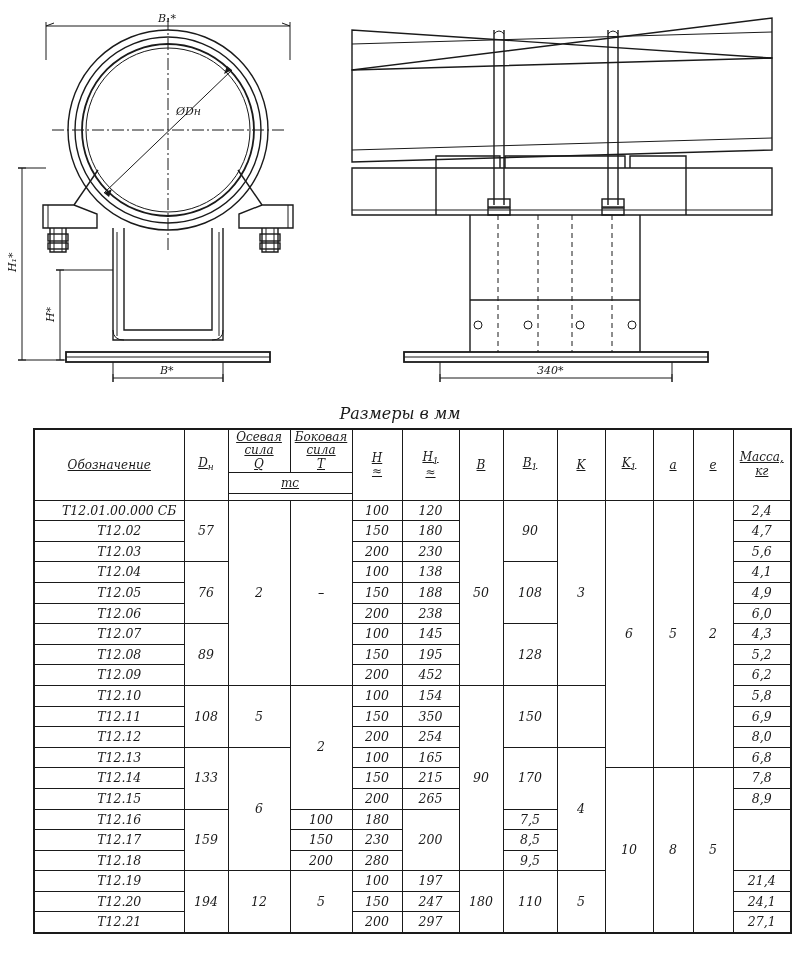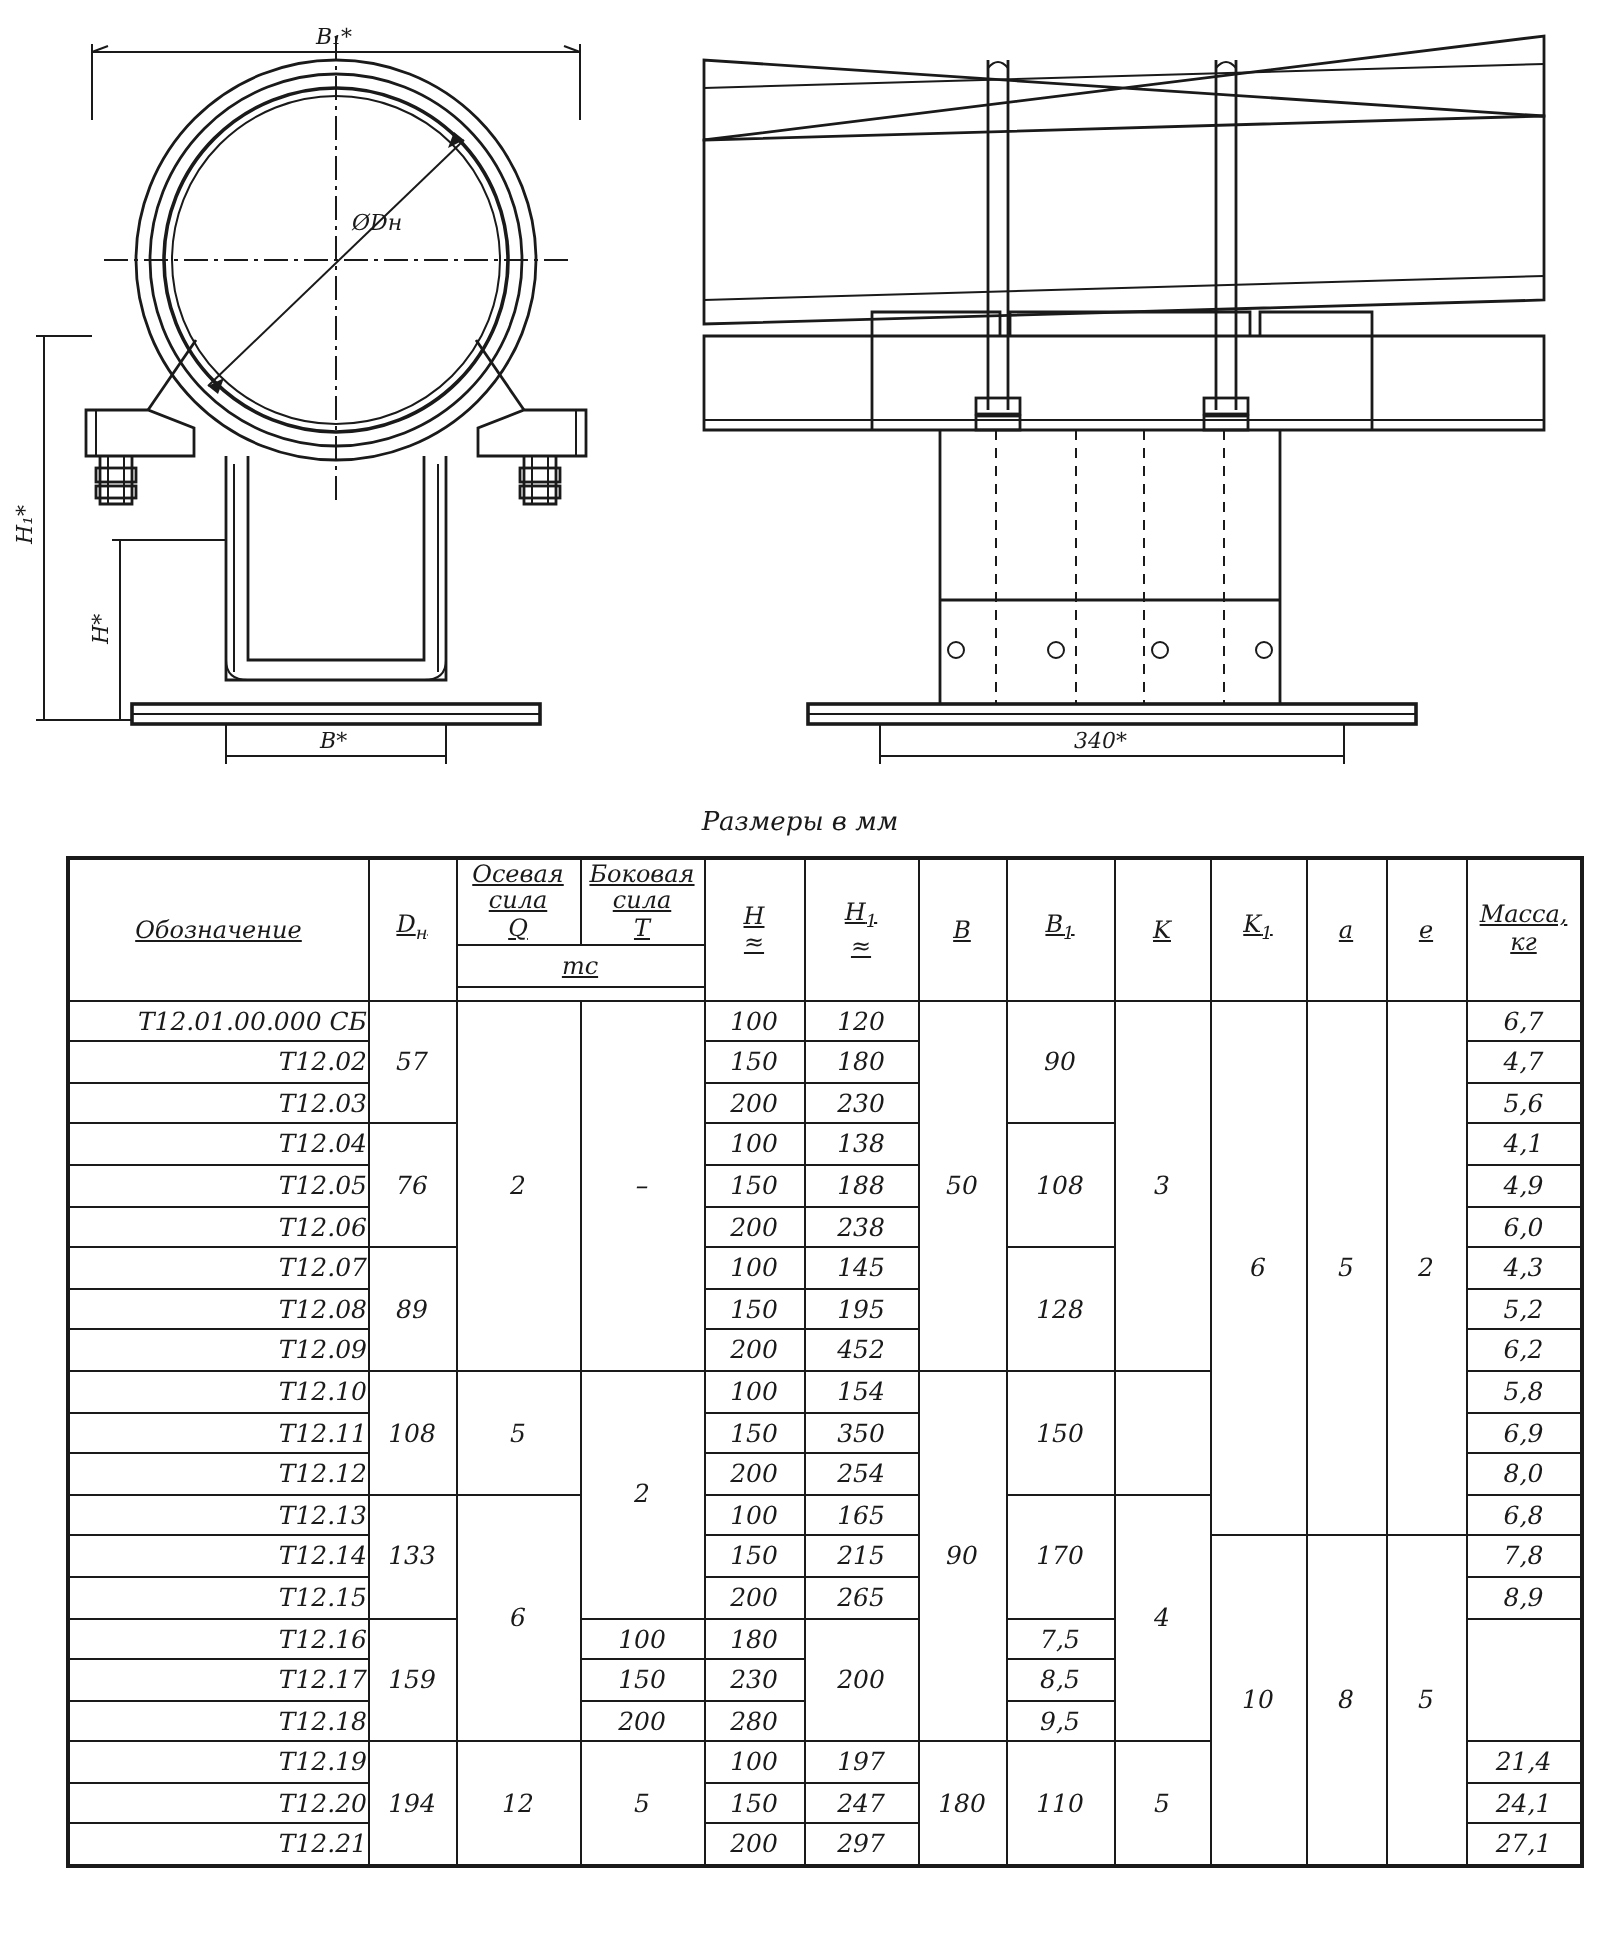--- a/index.html
+++ b/index.html
@@ -13,29 +13,29 @@
   .thin{stroke-width:1;}
   .med{stroke-width:1.4;}
   .thick{stroke-width:1.8;}
   .dash{stroke-dasharray:5 4;stroke-width:1;}
   .center{stroke-dasharray:12 3 2 3;stroke-width:1;}
 
   .dimtxt{font-family:"DejaVu Serif",serif;font-style:italic;font-size:11px;fill:#1a1a1a;}
 
   
   .caption{position:absolute;left:0;top:404px;width:800px;text-align:center;
-    font-family:"DejaVu Serif",serif;font-style:italic;font-size:13px;}
+    font-family:"DejaVu Serif",serif;font-style:italic;font-size:16px;}
 
   
   .tablewrap{position:absolute;left:33px;top:428px;width:737px;}
   table{border-collapse:collapse;width:737px;table-layout:fixed;
     font-family:"DejaVu Serif",serif;font-style:italic;font-size:12.5px;}
   td,th{border:1px solid #1a1a1a;text-align:center;padding:0;height:19.6px;line-height:19.6px;font-weight:normal;}
   thead td{font-size:12px;line-height:1.05;vertical-align:middle;text-decoration:underline;}
-  .desig{text-align:right;padding-left:20px;}
+  .desig{text-align:center;padding-left:20px;}
   .hdr-desig{}
   table{border:2px solid #1a1a1a;}
   .em{font-style:italic;}
   .sub{font-size:9px;vertical-align:sub;}
   .eq{font-style:normal;font-size:12px;}
 </style>
 </head>
 <body>
 
 <div class="sheet">
@@ -210,21 +210,21 @@
         <td rowspan="9">2</td>
         <td rowspan="9">–</td>
         <td>100</td>
         <td>120</td>
         <td rowspan="9">50</td>
         <td rowspan="3">90</td>
         <td rowspan="9">3</td>
         <td rowspan="13">6</td>
         <td rowspan="13">5</td>
         <td rowspan="13">2</td>
-        <td>6,7</td>
+        <td>2,4</td>
       </tr>
       <tr>
         <td class="desig">Т12.02</td>
         <td>150</td>
         <td>180</td>
         <td>4,7</td>
       </tr>
       <tr>
         <td class="desig">Т12.03</td>
         <td>200</td>

